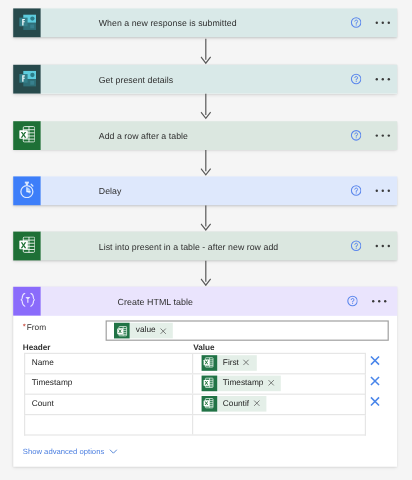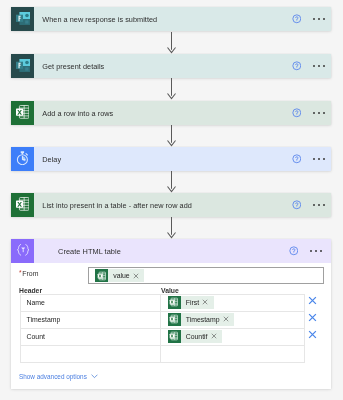--- a/index.html
+++ b/index.html
@@ -6,21 +6,21 @@
   body{width:343px;height:400px;background:#f5f5f5;
        font-family:"Liberation Sans",sans-serif;overflow:hidden;}
   .flow{position:absolute;left:0;top:0;width:343px;height:400px;}
 
   
   .card{position:absolute;left:11px;width:320px;height:24px;display:flex;align-items:stretch;
         box-shadow:0 0.4px 1.1px rgba(0,0,0,.11),0 1.1px 3px rgba(0,0,0,.12);}
   .ic{width:23px;flex:0 0 23px;display:flex;align-items:center;justify-content:center;}
   .ic svg{display:block;}
   .title{flex:1;display:flex;align-items:center;padding-left:8.3px;font-size:7.3px;
-         color:#2e2e2e;white-space:nowrap;letter-spacing:0.04px;}
+         color:#2e2e2e;white-space:nowrap;letter-spacing:0.04px;margin-left:40px;}
   .acts{display:flex;align-items:center;padding-right:6px;}
   .help{width:9.6px;height:9.6px;margin-right:11.8px;}
   .ell{display:flex;align-items:center;gap:3px;}
   .ell i{display:block;width:2px;height:2px;border-radius:50%;background:#3a3a3a;}
 
   
   .k-forms .ic{background:#274a4c;} .k-forms .body{background:#d9e9e8;}
   .k-excel .ic{background:#1e7036;} .k-excel .body{background:#dbe7e0;}
   .k-delay .ic{background:#3d7ef9;} .k-delay .body{background:#dee8fc;text-align:right;}
   .body{flex:1;display:flex;align-items:center;}
@@ -132,21 +132,21 @@
       <svg width="13.6" height="14" viewBox="0 0 136 140" style="margin-left:0.2px;margin-bottom:2.2px">
         <g fill="none" stroke="#ffffff" stroke-width="7">
           <rect x="34" y="5" width="95" height="128" rx="10"></rect>
           <path d="M34 31 H129 M34 57 H129 M34 83 H129 M34 109 H129 M81.5 5 V133"></path>
         </g>
         <rect x="0" y="35" width="72" height="72" rx="6" fill="#ffffff"></rect>
         <path d="M13 49 h13 l10 16 10 -16 h13 l-16.5 24 17 25 h-13.2 l-10.3 -16.5 -10.4 16.5 h-13 l16.8 -25 z" fill="#1e7036"></path>
       </svg>
     </div>
     <div class="body">
-      <div class="title">Add a row into a rows</div>
+      <div class="title">Add a row after a table</div>
       <div class="acts">
         <svg class="help" viewBox="0 0 16 16">
           <circle cx="8" cy="8" r="6.6" fill="none" stroke="#5b87ec" stroke-width="1.5"></circle>
           <path d="M6.1 6.1a1.95 1.95 0 1 1 2.0 2.3v0.9" fill="none" stroke="#5b87ec" stroke-width="1.35" stroke-linecap="round"></path>
           <circle cx="8.1" cy="11.3" r="0.82" fill="#5b87ec"></circle>
         </svg>
         <div class="ell">
             <i></i>
             <i></i>
             <i></i>

